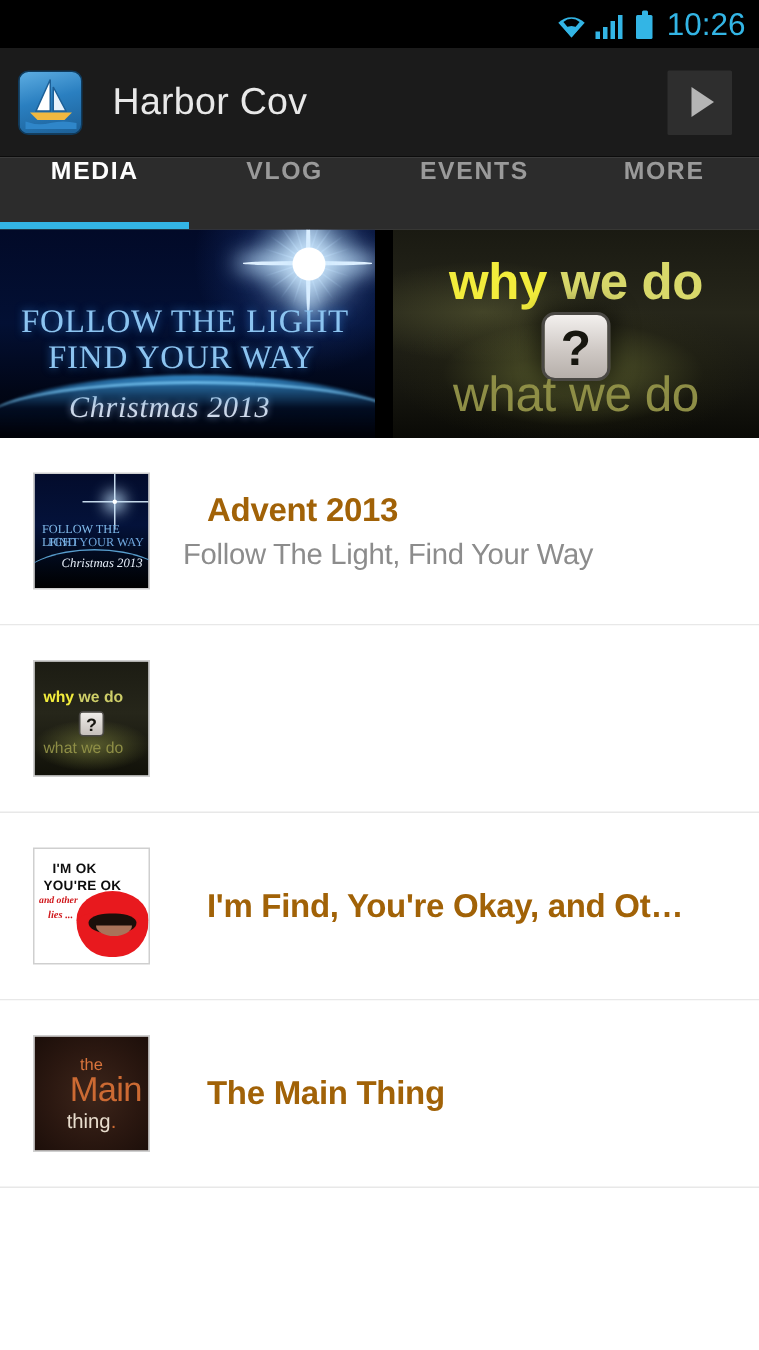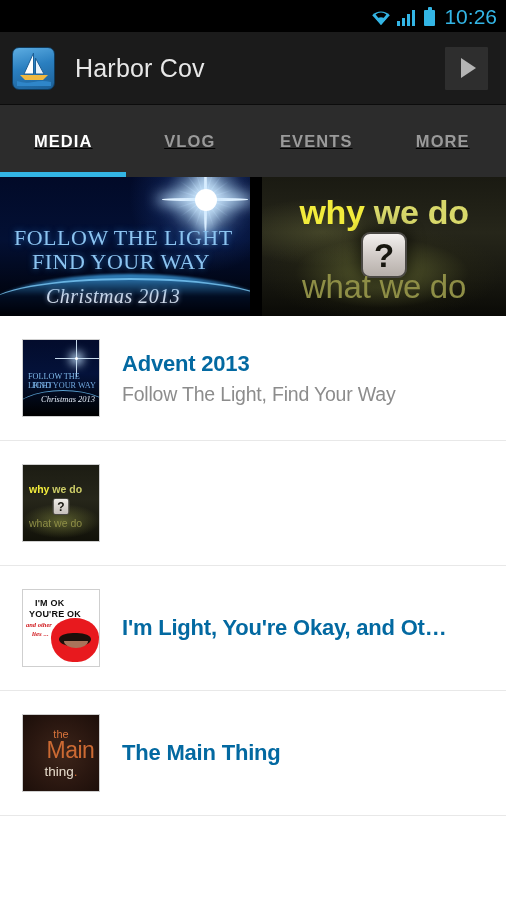--- a/index.html
+++ b/index.html
@@ -55,23 +55,22 @@
     display: flex; align-items: center; justify-content: center; border-radius: 1px;
   }
   .play-btn .tri {
     width: 0; height: 0; border-left: 15px solid #b5b5b5;
     border-top: 10px solid transparent; border-bottom: 10px solid transparent;
     margin-left: 4px;
   }
 
   
   .tabbar {
-    height: 72px; background: #2c2c2c; display: flex; align-items: center;
+    height: 48px; background: #2c2c2c; display: flex; align-items: flex-start;
     position: relative;
-    text-decoration: underline;
   }
   .tab {
     flex: 1 1 0; display: flex; align-items: center; justify-content: center;
     position: relative; color: #9a9a9a; font-size: 16.5px; font-weight: bold;
     letter-spacing: 1.1px;
   }
   .tab + .tab::before {
     content: ""; position: absolute; left: 0; top: 13px; bottom: 17px;
     width: 1px; background: #4a4a4a;
   }
@@ -171,22 +170,22 @@
     display: flex; align-items: center; height: 125px;
     border-bottom: 1px solid #e8e8e8; padding: 0 12px 0 22px; background: #fff;
   }
   .thumb {
     width: 78px; height: 78px; flex: 0 0 auto; position: relative; overflow: hidden;
     border: 1px solid #cfcfcf;
   }
   .item-text { margin-left: 22px; display: flex; flex-direction: column; justify-content: center;
      overflow: hidden; flex: 1 1 auto; }
   .item-title {
-    font-size: 22px; font-weight: bold; color: #0369a1; letter-spacing: -0.2px;
-    white-space: nowrap; overflow: hidden;
+    font-size: 22px; font-weight: bold; color: #a16207; letter-spacing: -0.2px;
+    white-space: nowrap; overflow: hidden; margin-left: 16px;
   }
   .item-sub {
     font-size: 19.5px; color: #8c8c8c; margin-top: 6px; white-space: nowrap;
     overflow: hidden; letter-spacing: -0.2px;
   }
   .item-sub:empty { display: none; }
 
   
   .th-xmas { background: linear-gradient(180deg, #030c2c 0%, #04123a 45%, #010714 80%, #000 100%); }
   .th-xmas .s {
@@ -385,21 +384,21 @@
         <div class="l3">and other</div>
         <div class="l4">lies ...</div>
         <div class="lips">
           <span class="up"></span>
             <span class="lo"></span>
             <span class="mouth"></span>
             <span class="teeth"></span>
         </div>
       </div>
       <div class="item-text">
-        <div class="item-title">I'm Light, You're Okay, and Ot…</div>
+        <div class="item-title">I'm Find, You're Okay, and Ot…</div>
 
       </div>
     </div>
 
     <div class="list-item">
       <div class="thumb th-main">
         <div class="a">the</div>
         <div class="b">Main</div>
         <div class="c"><span>thing</span><span class="dot">.</span></div>
       </div>

